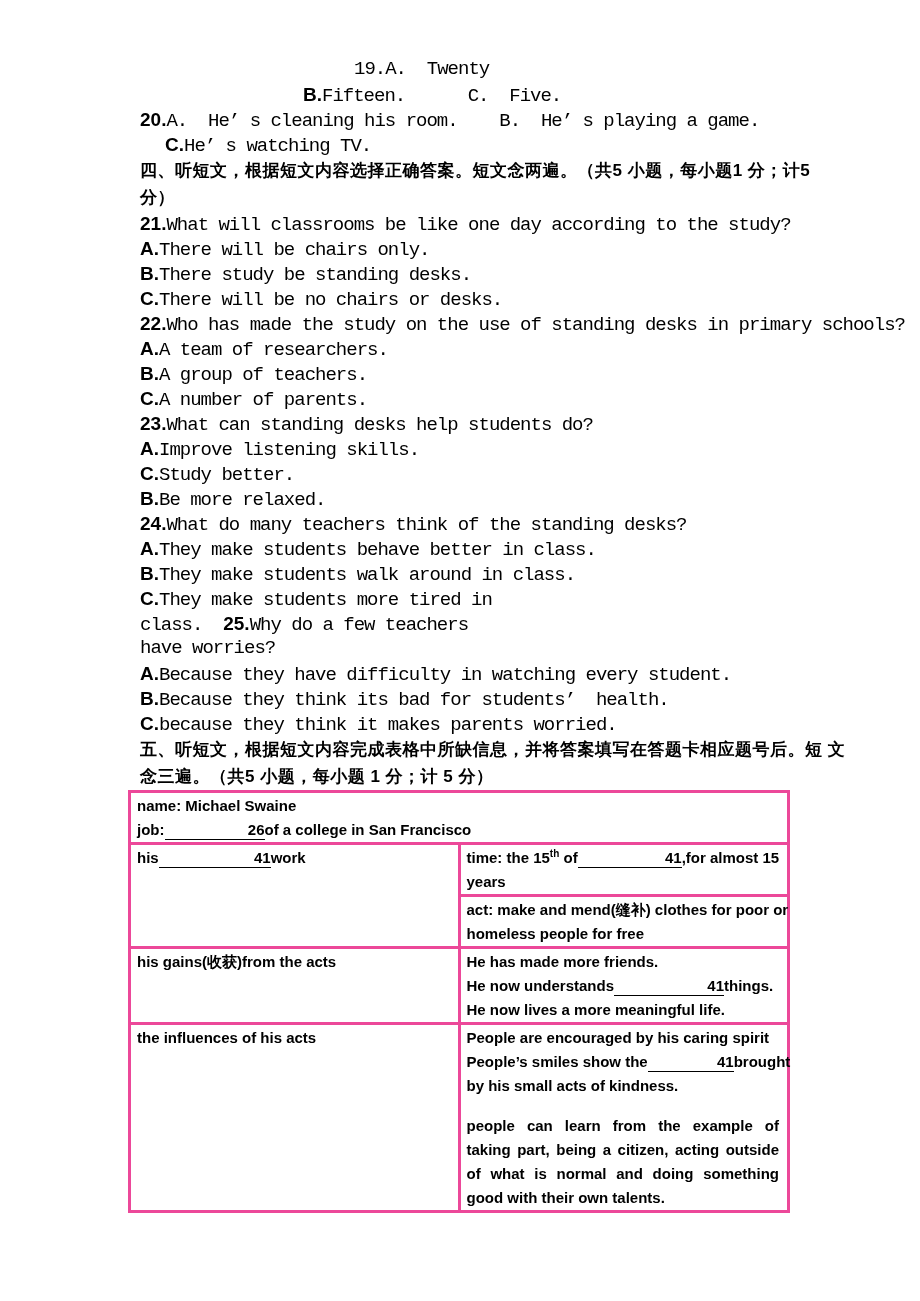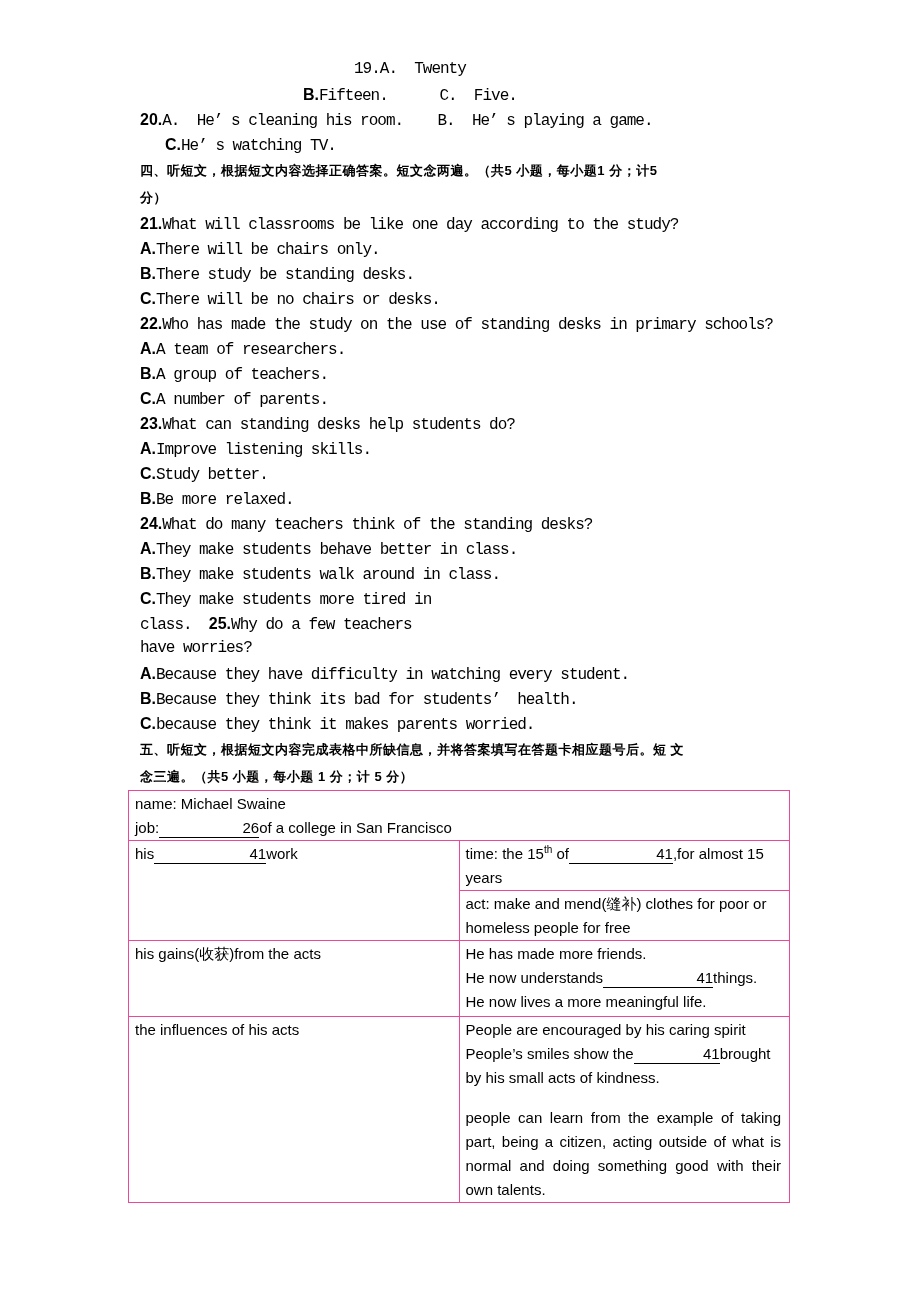--- a/index.html
+++ b/index.html
@@ -2,51 +2,52 @@
 <html><head>
 <meta charset="utf-8">
 <style>
   html,body{margin:0;padding:0;background:#ffffff;}
   .page{position:relative;width:920px;height:1301px;background:#ffffff;color:#000;overflow:hidden;}
   .flow{padding:57px 0 0 128px;width:720px;}
   
   .tline{
     white-space:pre;
     font-family:"Liberation Mono","DejaVu Sans Mono",monospace;
-    font-size:16px;
+    font-size:19px;
     letter-spacing:-1px;
     line-height:25px;
     height:25px;
     padding-left:12px;
     color:#000;
   }
   .tline .bp{
     font-family:"Liberation Sans","DejaVu Sans",sans-serif;
     font-weight:bold;
     letter-spacing:0;
   }
   
   .tline.h{
     font-family:"Liberation Sans","DejaVu Sans",sans-serif;
     font-weight:bold;
-    font-size:13px;
+    font-size:17px;
     letter-spacing:0.5px;
     line-height:27px;
     height:27px;
   }
   .c19a{padding-left:226px;}
   .c19bc{padding-left:175px;}
   .copt{padding-left:37px;}
   
   .tbl{border-collapse:collapse;width:662px;table-layout:fixed;}
   .tbl td{
-    border:1px solid #ec4899;
+    border:3px solid #ec4899;
     vertical-align:top;
     padding:1px 8px 0 6px;
     box-sizing:border-box;
+    font-weight:bold;
   }
   .tbl .tline{
     font-family:"Liberation Sans","DejaVu Sans",sans-serif;
     font-size:15px;
     letter-spacing:0;
     line-height:24px;
     height:auto;
     min-height:24px;
     padding-left:0;
   }

